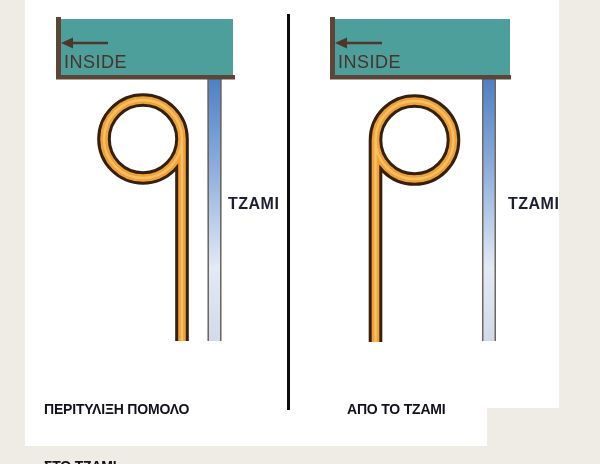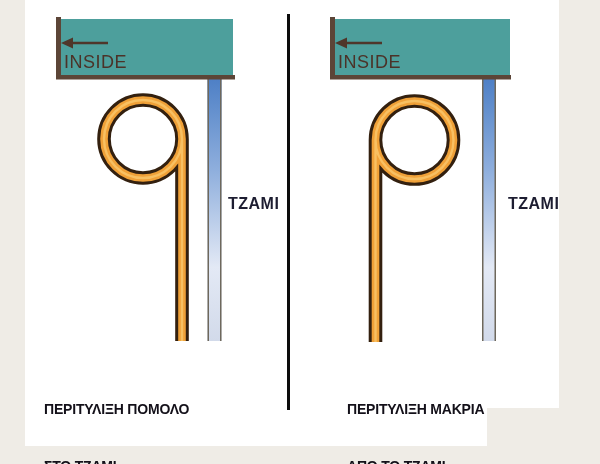--- a/index.html
+++ b/index.html
@@ -101,21 +101,20 @@
   <div class="txt glass-label" style="left:228px;top:196px;">ΤΖΑΜΙ</div>
 
   <div class="txt glass-label" style="left:508px;top:196px;">ΤΖΑΜΙ</div>
 
   <div class="txt caption" style="left:44px;top:362px;">
     <div>ΠΕΡΙΤΥΛΙΞΗ ΠΟΜΟΛΟ</div>
     <div>ΣΤΟ ΤΖΑΜΙ</div>
   </div>
 
   <div class="txt caption" style="left:347px;top:362px;">
-    <div>ΠΕΡΙΤΥΛΙΞΗ ΜΑΚΡΙΑ</div>
     <div>ΑΠΟ ΤΟ ΤΖΑΜΙ</div>
   </div>
 
   <div class="txt warning" style="left:44px;top:423px;">
     <div>ΠΡΟΣΟΧΗ ΑΝ ΥΠΑΡΧΕΙ ΠΟΜΟΛΟ Η ΠΕΡΙΤΥΛΙΞΗ ΝΑ ΕΙΝΑΙ ΜΑΚΡΙΑ</div>
     
   </div>
 
 </div>
 

